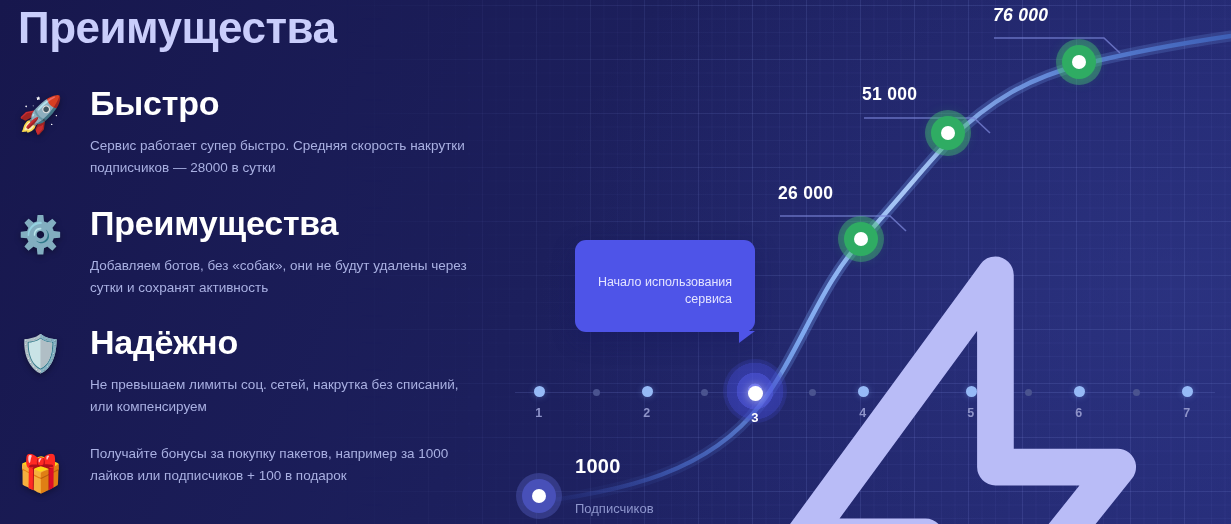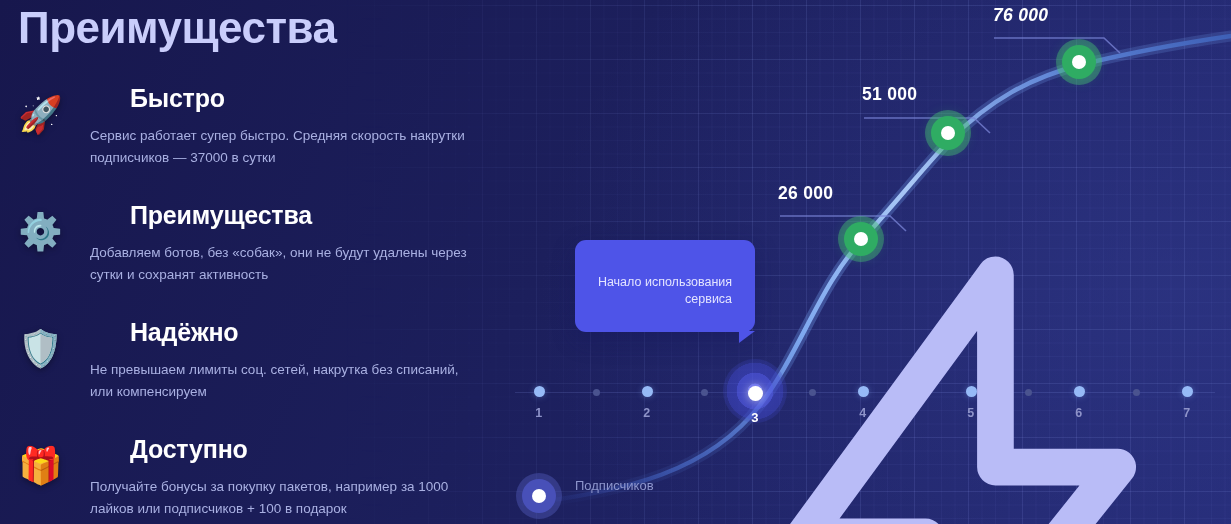--- a/index.html
+++ b/index.html
@@ -52,22 +52,22 @@
   .features { position:absolute; left:18px; top:84px; width:450px; }
   .feature { position:relative; min-height:92px; padding-left:72px; margin-bottom:25px; }
   .feature:last-child { margin-bottom:0; }
   .feature-icon {
     position:absolute; left:0; top:8px;
     width:46px; height:46px;
     font-size:36px; line-height:46px; text-align:center;
     filter:drop-shadow(0 2px 3px rgba(0,0,0,.35));
   }
   .feature-title {
-    font-size:25px; font-weight:700; color:#ffffff;
-    margin-bottom:12px; letter-spacing:-0.2px;margin-left:40px;
+    font-size:34px; font-weight:700; color:#ffffff;
+    margin-bottom:12px; letter-spacing:-0.2px;
   }
   .feature-desc {
     font-size:13.5px; line-height:1.62; color:#a9b0e2; font-weight:400;
   }
 
   
   .chart { position:absolute; left:460px; top:0; width:771px; height:524px; }
   .chart svg { position:absolute; left:0; top:0; width:771px; height:524px; overflow:visible; }
 
   
@@ -181,38 +181,37 @@
   <div class="grid-major"></div>
 
   <div class="left">
     <h1 class="page-title">Преимущества</h1>
 
     <div class="features">
 
       <div class="feature">
         <div class="feature-icon">🚀</div>
         <div class="feature-title">Быстро</div>
-        <div class="feature-desc">Сервис работает супер быстро. Средняя скорость накрутки подписчиков — 37000 в сутки</div>
+        <div class="feature-desc">Сервис работает супер быстро. Средняя скорость накрутки подписчиков — 28000 в сутки</div>
       </div>
 
       <div class="feature">
         <div class="feature-icon">⚙️</div>
         <div class="feature-title">Преимущества</div>
         <div class="feature-desc">Добавляем ботов, без «собак», они не будут удалены через сутки и сохранят активность</div>
       </div>
 
       <div class="feature">
         <div class="feature-icon">🛡️</div>
         <div class="feature-title">Надёжно</div>
         <div class="feature-desc">Не превышаем лимиты соц. сетей, накрутка без списаний, или компенсируем</div>
       </div>
 
       <div class="feature">
         <div class="feature-icon">🎁</div>
-        <div class="feature-title">Доступно</div>
         <div class="feature-desc">Получайте бонусы за покупку пакетов, например за 1000 лайков или подписчиков + 100 в подарок</div>
       </div>
 
     </div>
   </div>
 
   <div class="chart">
 
     <svg viewBox="0 0 771 524">
       <defs>
@@ -306,20 +305,21 @@
       <div class="g-mid"></div>
       <div class="g-core"></div>
     </div>
 
     <div class="start-marker" style="left:56px; top:473px;">
       <div class="s-outer"></div>
       <div class="s-mid"></div>
       <div class="s-core"></div>
     </div>
     <div class="start-block">
+      <div class="start-value">1000</div>
       <div class="start-sub">
         <div>Подписчиков</div>
       </div>
     </div>
 
     <div class="tooltip">
       <div class="tooltip-icon">
         <svg width="26" height="30" viewBox="0 0 26 30" fill="none">
           <path d="M15 2 L4 17 h7 l-1 11 L22 13 h-7 z" stroke="#b9bcf7" stroke-width="2.1" stroke-linejoin="round" stroke-linecap="round" fill="none"></path>
         </svg>

